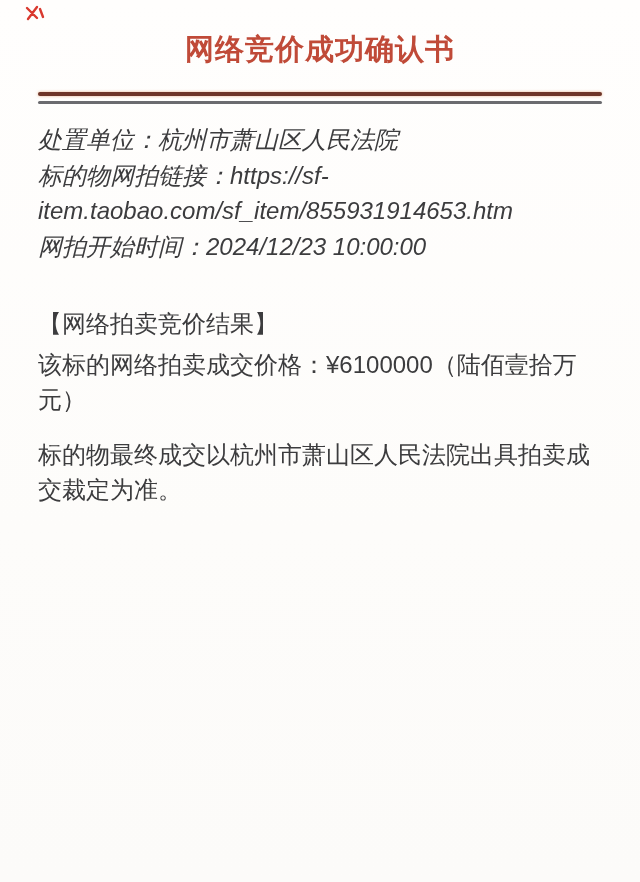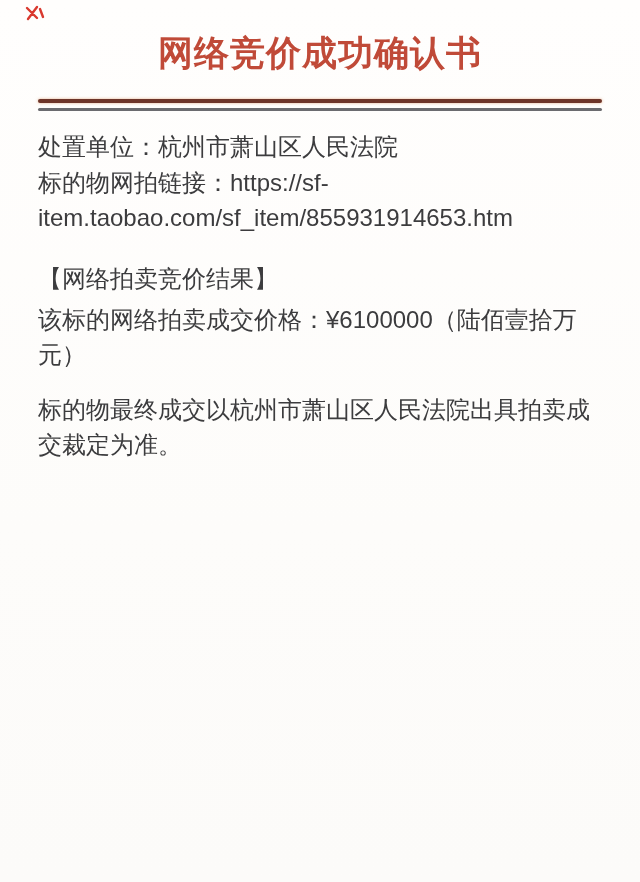--- a/index.html
+++ b/index.html
@@ -6,28 +6,28 @@
   body{
     width:640px;height:882px;overflow:hidden;position:relative;
     background:linear-gradient(180deg,#fffefd 0%,#fdfcfa 60%,#fcfbf9 100%);
     font-family:"Liberation Sans","DejaVu Sans",sans-serif;
     color:#3c3c3e;
   }
   .page{position:absolute;inset:0;padding:0 38px;box-sizing:border-box;}
   .corner-mark{position:absolute;left:24px;top:4px;width:22px;height:18px;}
   h1.title{
     margin:30px 0 0;text-align:center;
-    font-size:35px;font-weight:bold;letter-spacing:1px;
+    font-size:29px;font-weight:bold;letter-spacing:1px;
     color:#c04a38;
   }
   .divider{margin-top:22px;}
   .divider .l1{height:4px;background:#6e3529;border-radius:3px;box-shadow:0 0 3px rgba(205,110,50,.55);}
   .divider .l2{height:3px;background:#57575b;border-radius:3px;margin-top:5px;opacity:.88;}
   .content{margin-top:18px;font-size:24px;line-height:35px;}
-  .field{margin:0 0 1px;}
+  .field{margin:0 0 1px;font-style:italic;}
   .field.tall{margin:3px 0 6px;}
   .hl{
     background:linear-gradient(92deg,#ee7914 0%,#f1882a 55%,#ee7c18 100%);
     color:#9e2e0c;
     display:inline-block;
     padding:6px 10px 5px 12px;
     border-radius:14px 10px 12px 18px / 16px 12px 14px 20px;
     line-height:30px;
     transform:rotate(-0.4deg);
     box-shadow:0 0 2px rgba(238,124,24,.4);
@@ -41,21 +41,21 @@
   }
   .redact{
     display:inline-block;width:28px;height:32px;
     background:radial-gradient(circle at 42% 45%,#2c1c0a 0%,#4b2f14 55%,#64401e 85%);
     border-radius:46% 58% 50% 62% / 55% 48% 60% 45%;
     vertical-align:middle;
     position:relative;top:-9px;
     transform:rotate(14deg);
     margin:0 3px 0 1px;
   }
-  .section-heading{margin-top:26px;}
+  .section-heading{margin-top:42px;}
   .para{margin-top:4px;}
   .rest{display:block;}
   .price{margin-top:6px;}
   .notes{margin-top:20px;}
   .note{margin:0 0 5px;}
 </style>
 </head>
 <body>
 
 <div class="page">
@@ -76,20 +76,23 @@
     <div class="field">
       <span>处置单位：</span><span>杭州市萧山区人民法院</span>
     </div>
 
 
     <div class="field">
       <span>标的物网拍链接：</span><span>https://sf-item.taobao.com/sf_item/855931914653.htm</span>
     </div>
 
 
+    <div class="field">
+      <span>网拍开始时间：</span><span>2024/12/23 10:00:00</span>
+    </div>
 
 
     <div class="section-heading">【网络拍卖竞价结果】</div>
 
 
     <div class="para price">
       <span>该标的网络拍卖成交价格：</span><span>¥6100000（陆佰壹拾万元）</span>
     </div>
 
     <div class="notes">

